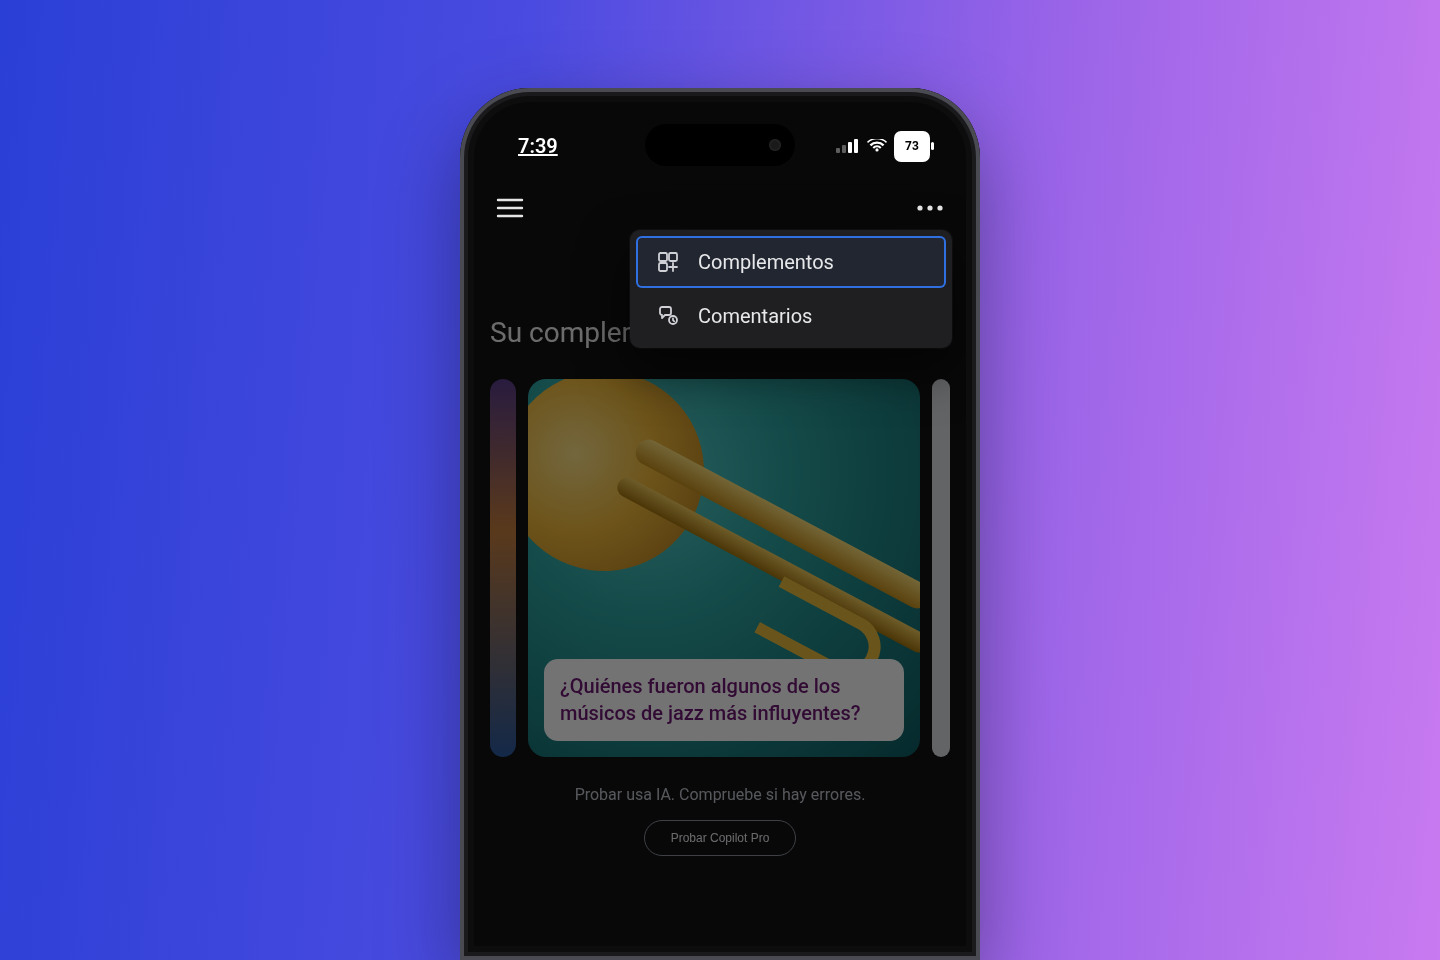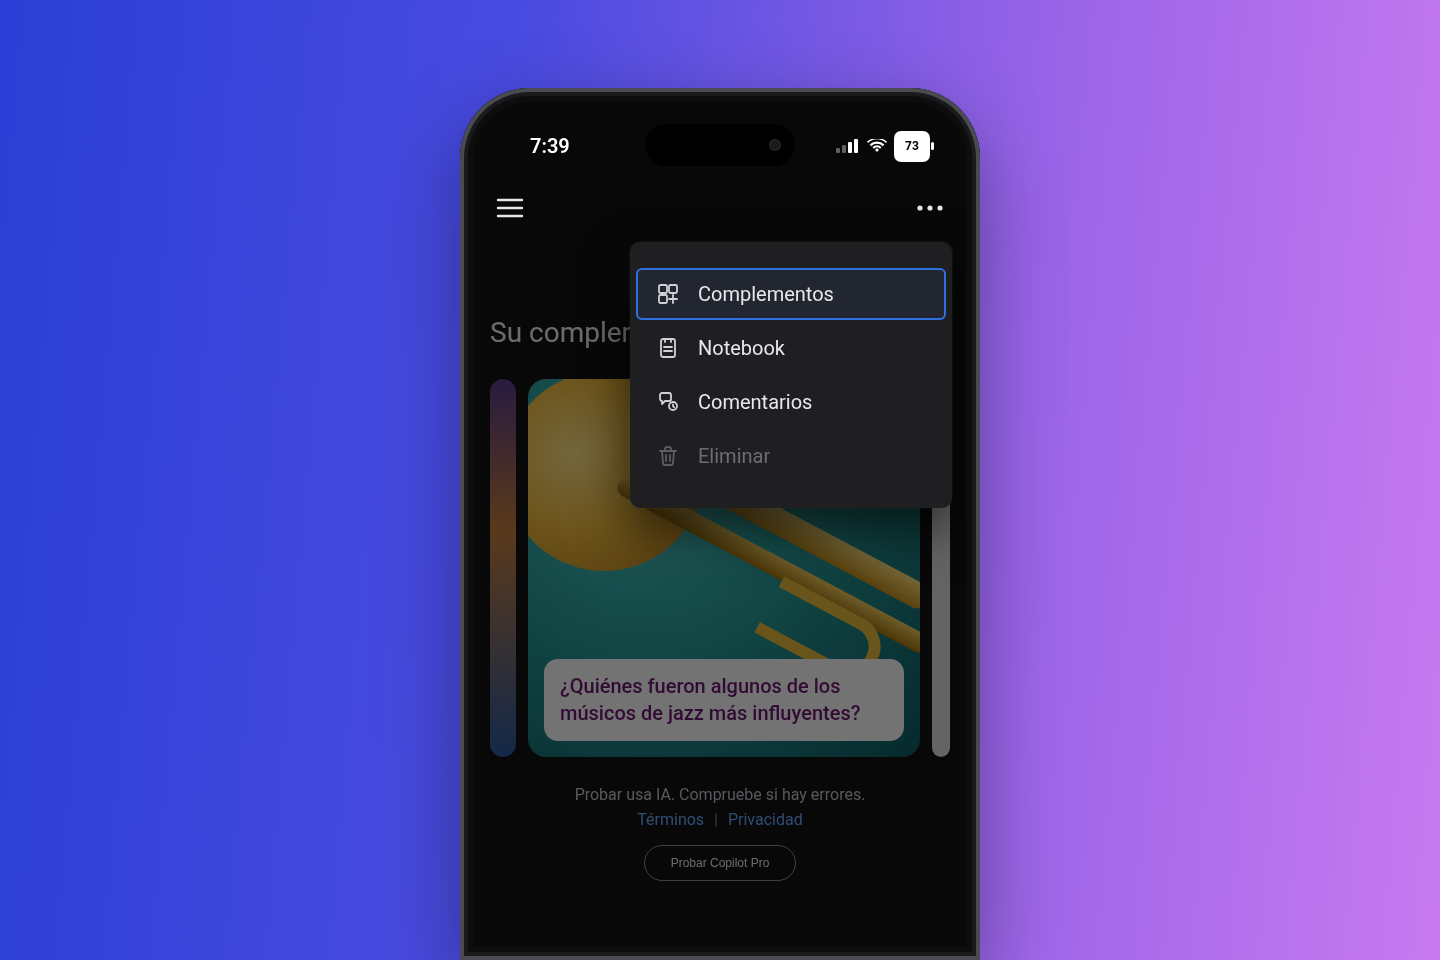--- a/index.html
+++ b/index.html
@@ -53,30 +53,31 @@
     content:"";
     position:absolute;
     right:14px; top:50%; transform:translateY(-50%);
     width:12px; height:12px; border-radius:50%;
     background:#1a1a1a; box-shadow: inset 0 0 3px #333;
   }
 
   
   .statusbar {
     position: absolute;
-    top: 24px; left: 12px; right: 0;
+    top: 24px; left: 0; right: 0;
     height: 40px;
     color: #fff;
     display: flex;
     align-items: center;
     justify-content: space-between;
     padding: 0 36px 0 44px;
     font-size: 20px;
     font-weight: 600;
     z-index: 40;
+    text-decoration: underline;
   }
   .status-icons { display:flex; align-items:center; gap:7px; }
   .status-icons svg { display:block; }
   .battery-pill {
     display:flex; align-items:center; justify-content:center;
     width:36px; height:31px; border-radius:7px; background:#fff; color:#000;
     font-size:12px; font-weight:700; position:relative;
   }
   .battery-pill::after{
     content:""; position:absolute; right:-4px; top:50%; transform:translateY(-50%);
@@ -174,27 +175,27 @@
 
   .pro-btn {
     margin:16px auto 0 auto; display:block;
     padding:10px 26px; border-radius:999px;
     border:1.5px solid #8a8f99; background:transparent; color:#e8eaee;
     font-size:12px; cursor:pointer;
   }
 
   
   .menu {
-    position:absolute; top:140px; right:14px;
+    position:absolute; top:128px; right:14px;
     width:322px;
     background:#1f1f22;
     border-radius:10px;
     box-shadow: 0 20px 50px rgba(0,0,0,.6), 0 0 0 1px rgba(255,255,255,.04);
     z-index:60;
-    padding:24px 0;
+    padding:4px 0;
   }
   .menu-item {
     display:flex; align-items:center; gap:18px;
     padding:14px 20px;
     font-size:20px; color:#e7e8ea; cursor:pointer;
     border-radius:6px; margin:2px 6px;
   }
   .menu-item.selected {
     box-shadow: inset 0 0 0 2px #2f6fe0;
     background: rgba(60,90,160,.12);
@@ -265,73 +266,51 @@
               <div class="tube1"></div>
               <div class="tube2"></div>
               <div class="slide-end"></div>
             </div>
             <div class="prompt-chip">¿Quiénes fueron algunos de los músicos de jazz más influyentes?</div>
           </div>
           <div class="card-right-sliver"></div>
         </div>
 
         <div class="disclaimer">Probar usa IA. Compruebe si hay errores.</div>
-        <div class="legal-links">
-          <a>Términos</a>
-          <span class="legal-sep">|</span>
-          <a>Privacidad</a>
-        </div>
 
         <button class="pro-btn">Probar Copilot Pro</button>
       </div>
 
       <div class="dim-overlay"></div>
 
       <div class="menu">
 
         <div class="menu-item selected">
           <span class="mi-icon">
             <svg width="24" height="24" viewBox="0 0 24 24" fill="none" stroke="currentColor" stroke-width="1.8" stroke-linecap="round" stroke-linejoin="round">
               <rect x="3" y="3" width="8" height="8" rx="1.5"></rect>
               <rect x="13" y="3" width="8" height="8" rx="1.5"></rect>
               <rect x="3" y="13" width="8" height="8" rx="1.5"></rect>
               <path d="M17 13v8M13 17h8"></path>
             </svg>
           </span>
           <span class="mi-label">Complementos</span>
         </div>
 
-        <div class="menu-item">
-          <span class="mi-icon">
-            <svg width="24" height="24" viewBox="0 0 24 24" fill="none" stroke="currentColor" stroke-width="1.8" stroke-linecap="round" stroke-linejoin="round">
-              <rect x="5" y="3" width="14" height="18" rx="2"></rect>
-              <path d="M9 3v3M15 3v3M8 11h8M8 15h8"></path>
-            </svg>
-          </span>
-          <span class="mi-label">Notebook</span>
-        </div>
 
         <div class="menu-item">
           <span class="mi-icon">
             <svg width="24" height="24" viewBox="0 0 24 24" fill="none" stroke="currentColor" stroke-width="1.8" stroke-linecap="round" stroke-linejoin="round">
               <path d="M4 5a2 2 0 0 1 2-2h7a2 2 0 0 1 2 2v4a2 2 0 0 1-2 2H9l-3 3v-3H6a2 2 0 0 1-2-2V5z"></path>
               <circle cx="17" cy="16" r="4"></circle>
               <path d="M17 14.5v1.7l1.2 1.2"></path>
             </svg>
           </span>
           <span class="mi-label">Comentarios</span>
         </div>
 
-        <div class="menu-item disabled">
-          <span class="mi-icon">
-            <svg width="24" height="24" viewBox="0 0 24 24" fill="none" stroke="currentColor" stroke-width="1.8" stroke-linecap="round" stroke-linejoin="round">
-              <path d="M4 7h16M9 7V5a2 2 0 0 1 2-2h2a2 2 0 0 1 2 2v2M6 7l1 12a2 2 0 0 0 2 2h6a2 2 0 0 0 2-2l1-12M10 11v6M14 11v6"></path>
-            </svg>
-          </span>
-          <span class="mi-label">Eliminar</span>
-        </div>
 
 
       </div>
 
     </div>
   </div>
 </div>
 
 </body></html>

